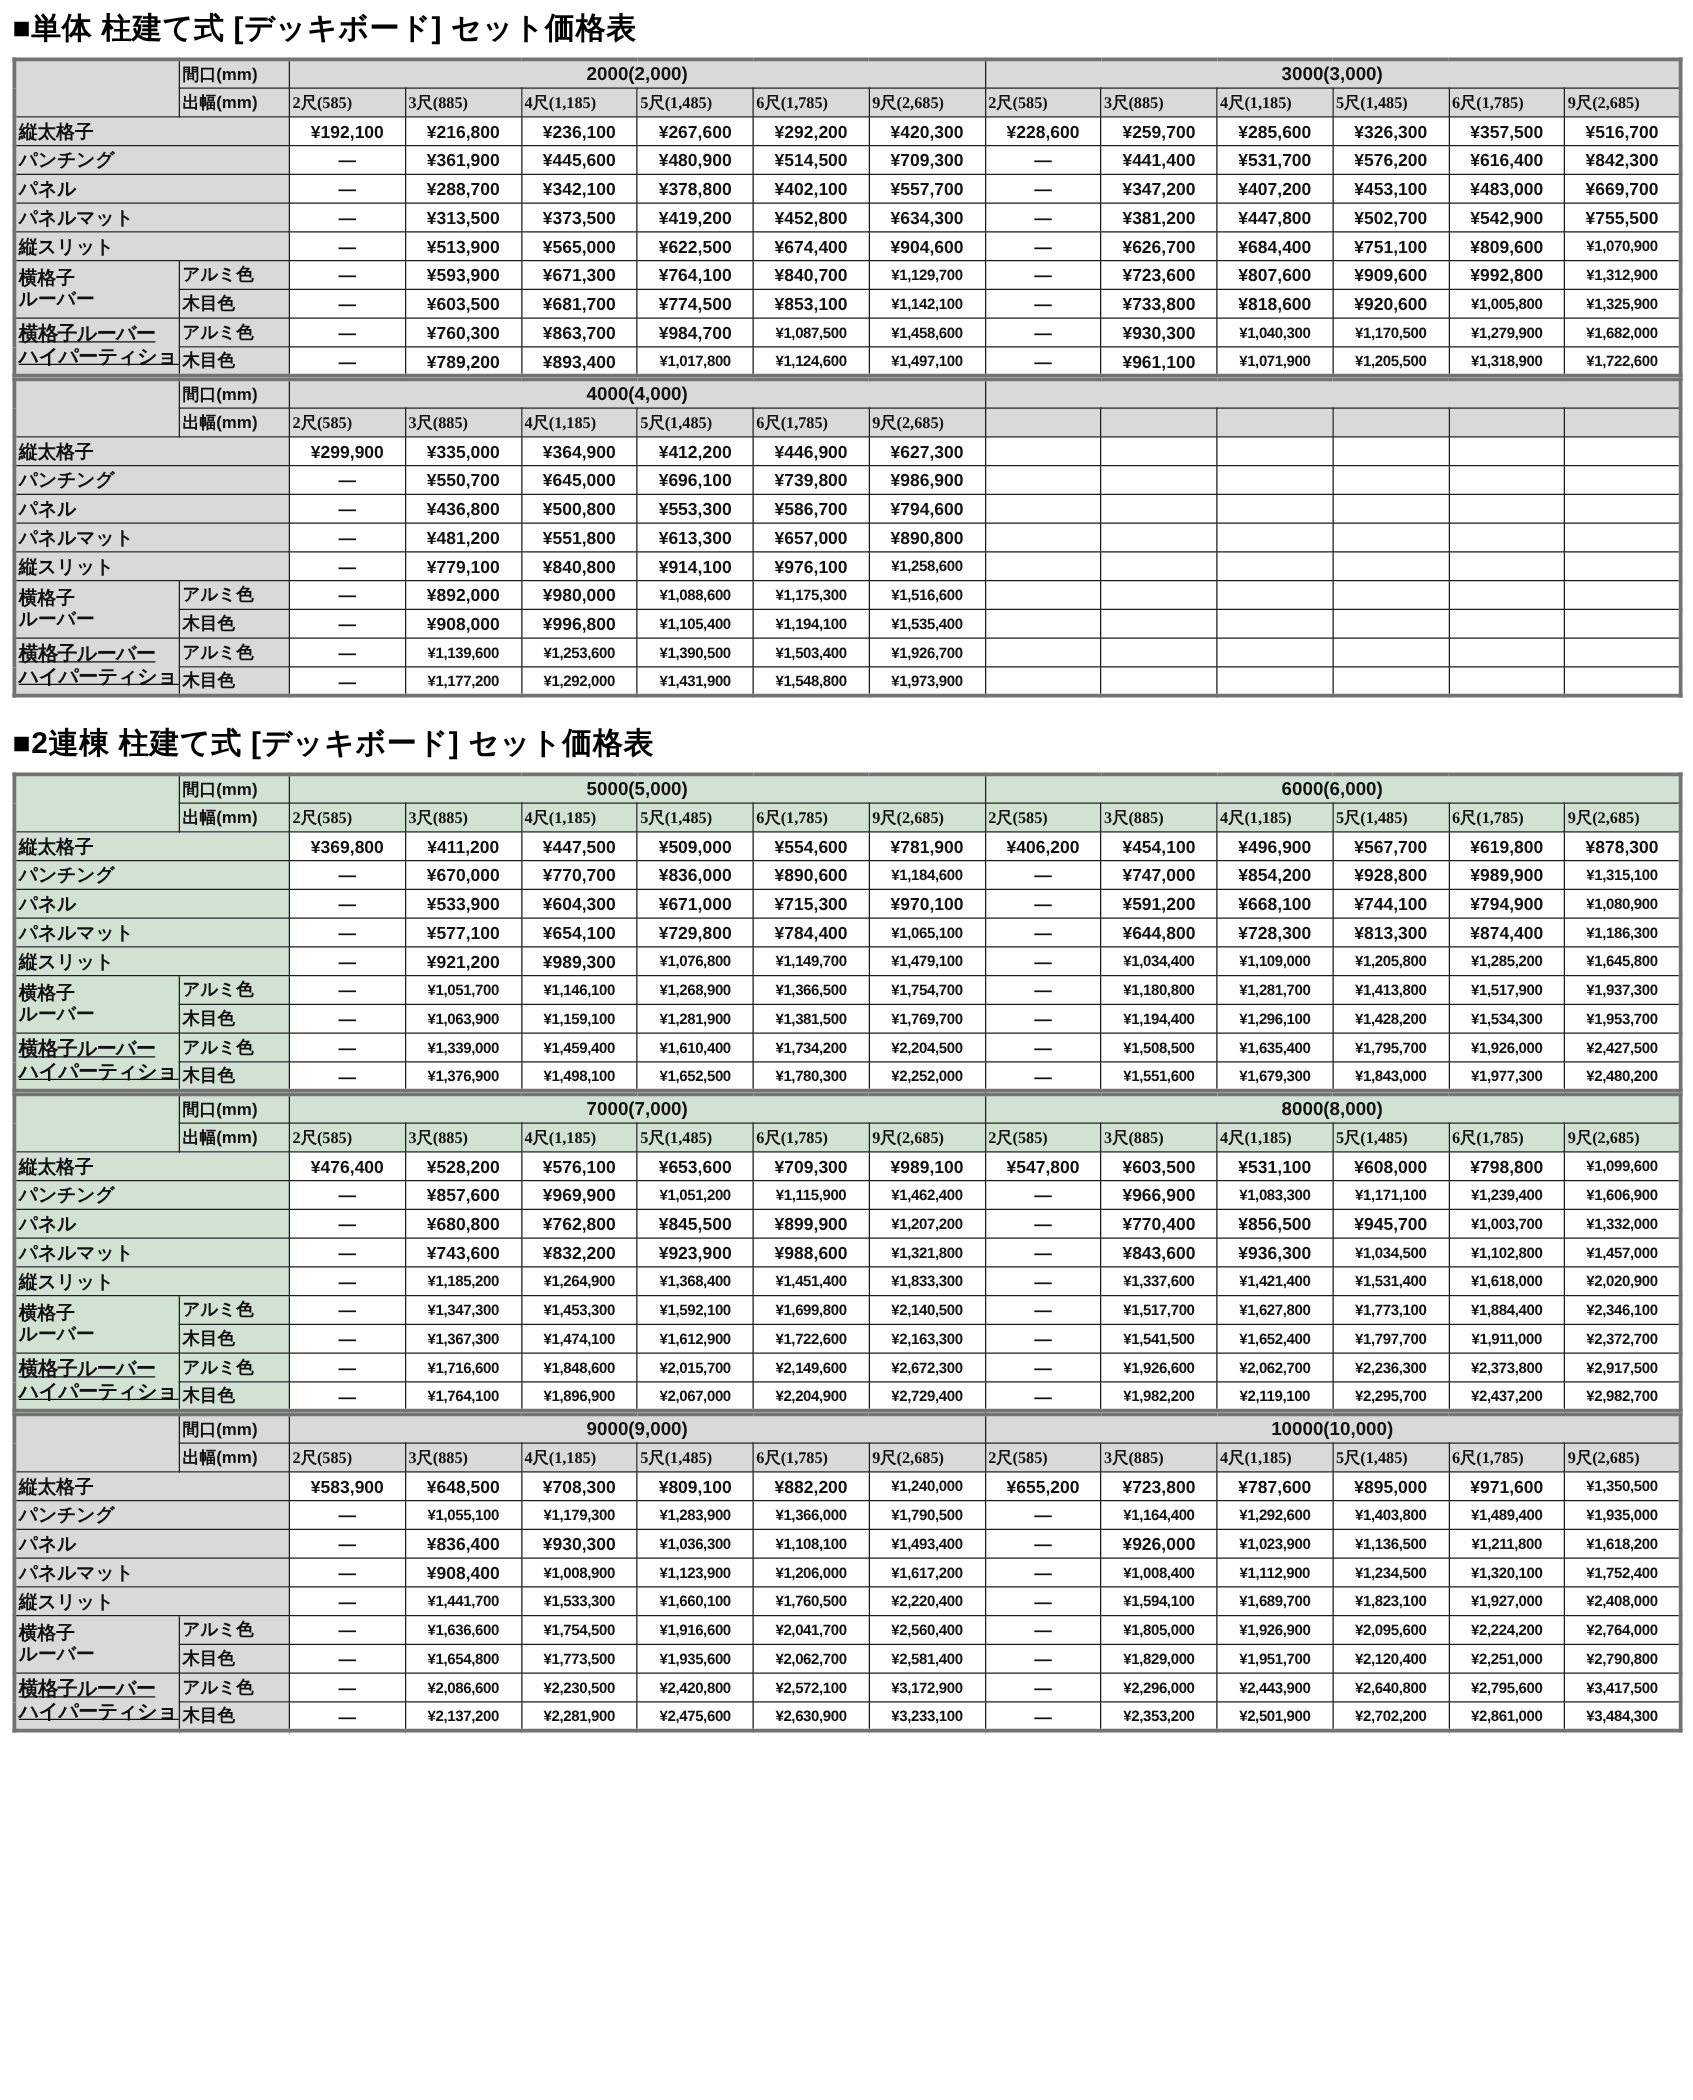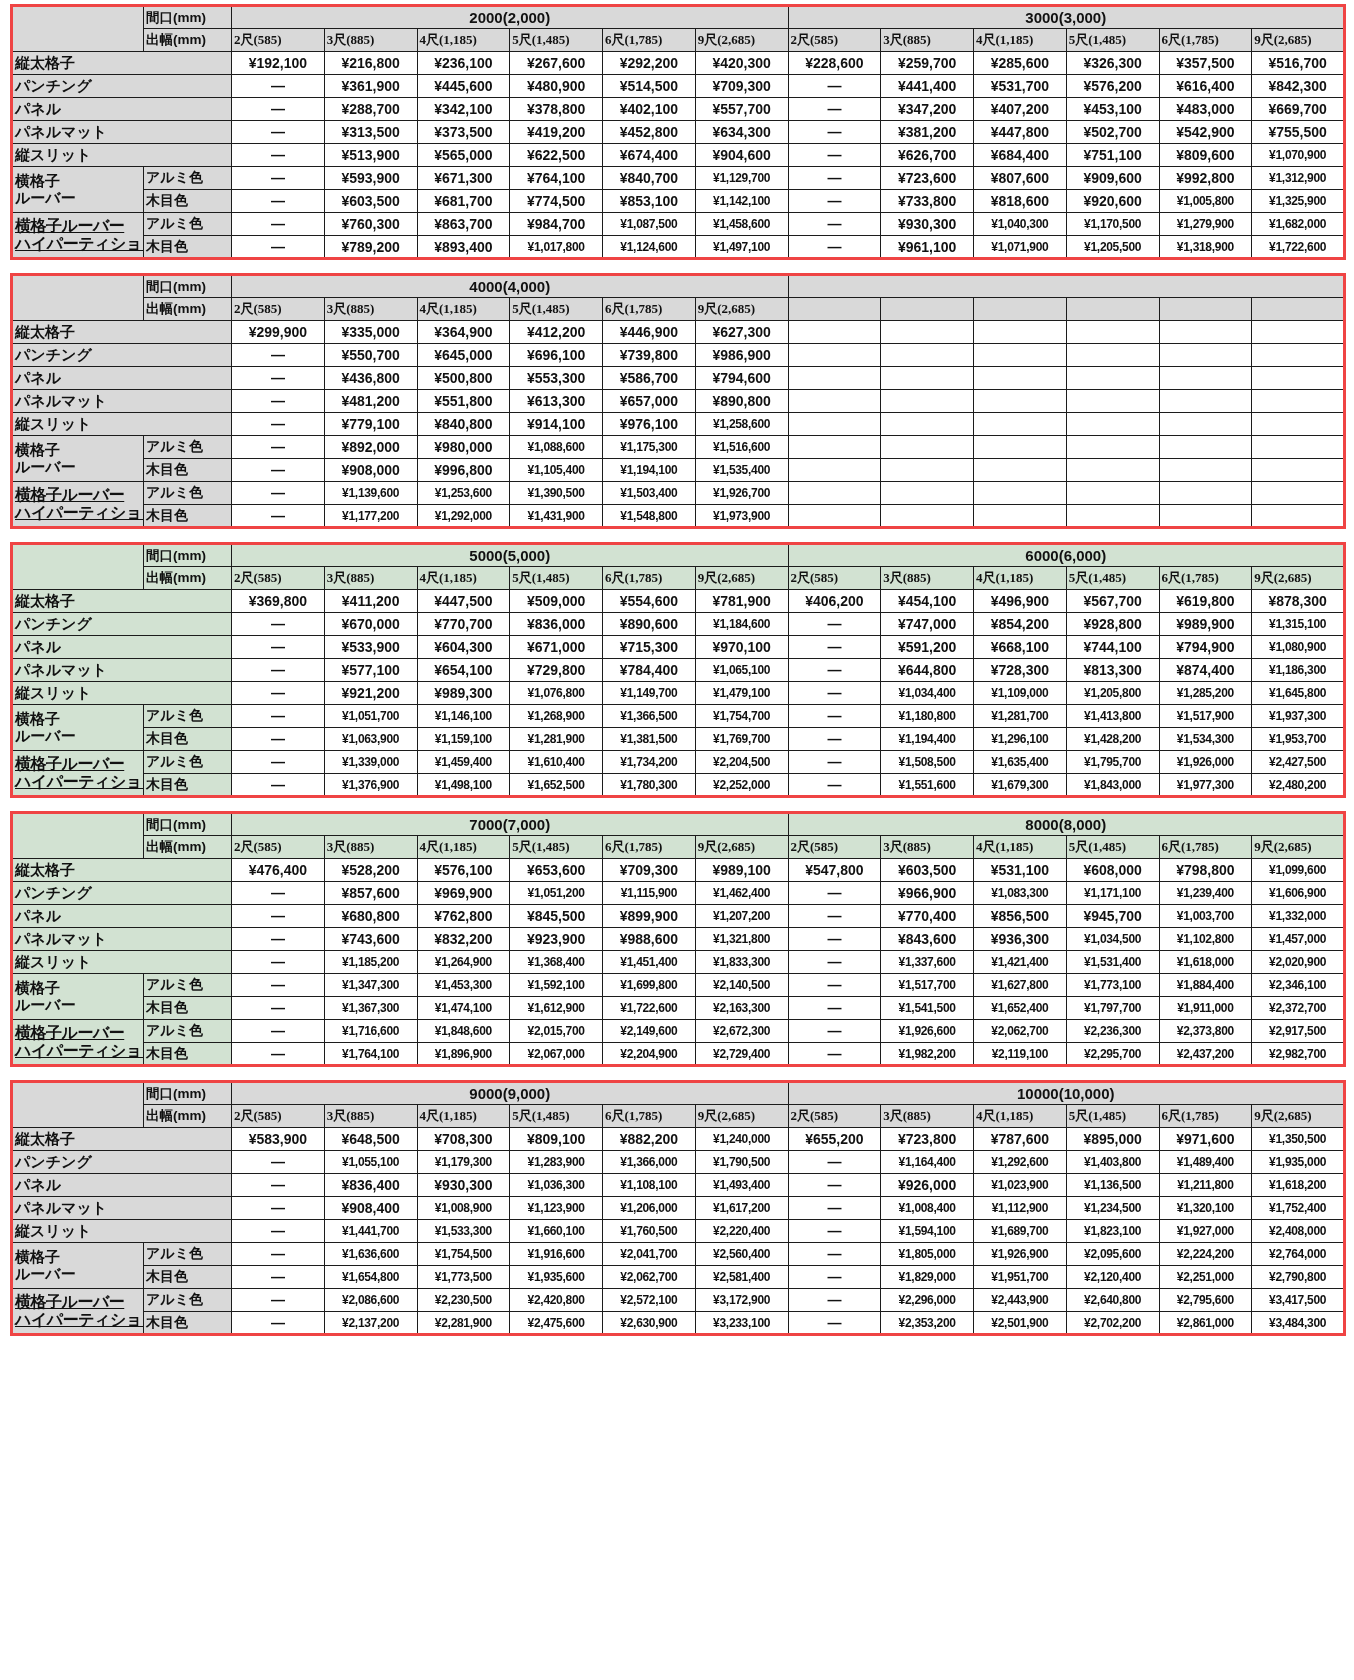--- a/index.html
+++ b/index.html
@@ -11,21 +11,21 @@
     color: #111;
   }
   h2.ttl {
     font-size: 24px; font-weight: bold; color: #000;
     margin: 2px 0 8px 0; letter-spacing: 0.5px;
   }
   section.sec2 h2.ttl, section.sec3 h2.ttl { margin-top: 20px; }
 
   table.t {
     border-collapse: collapse; table-layout: fixed; width: 100%;
-    border: 3px solid #ef4444; margin-bottom: 13px; background: #fff;
+    border: 3px solid #737373; background: #fff;
   }
   .t th, .t td {
     border: 1px solid #1c1c1c; height: 23px; padding: 0 2px;
     font-weight: bold; overflow: hidden; white-space: nowrap; color: #111;
   }
   .t th { background: var(--hdr); }
   .corner { background: var(--hdr); }
   .hl { font-size: 13.5px; text-align: left; padding-left: 5px; }
   .wspan { font-size: 15px; text-align: center; }
   .dep { font-size: 13px; text-align: left; padding: 0 1px; font-family: Liberation Serif, serif; }
@@ -37,20 +37,21 @@
   .v.long { font-size: 12px; letter-spacing: -0.3px; }
   .thickl { border-left: 2px solid #000; }
   .thickb { border-bottom: 2px solid #000; }
   .dott { border-top: 1px dotted #777; }
   .dotb { border-bottom: 1px dotted #777; }
 </style>
 </head>
 <body>
 
 <section class="sec1">
+  <h2 class="ttl">■単体 柱建て式 [デッキボード] セット価格表</h2>
   <div>
       <table class="t" style="--hdr: #d9d9d9;">
         <colgroup>
           <col style="width: 132px;">
           <col style="width: 88px;">
           <col>
           <col>
           <col>
           <col>
           <col>
@@ -404,20 +405,21 @@
             <td class="v dott"></td>
             <td class="v dott"></td>
             <td class="v dott"></td>
           </tr>
         </tbody>
       </table>
     </div>
 </section>
 
 <section class="sec2">
+  <h2 class="ttl">■2連棟 柱建て式 [デッキボード] セット価格表</h2>
   <div>
       <table class="t" style="--hdr: #d2e2d2;">
         <colgroup>
           <col style="width: 132px;">
           <col style="width: 88px;">
           <col>
           <col>
           <col>
           <col>
           <col>

